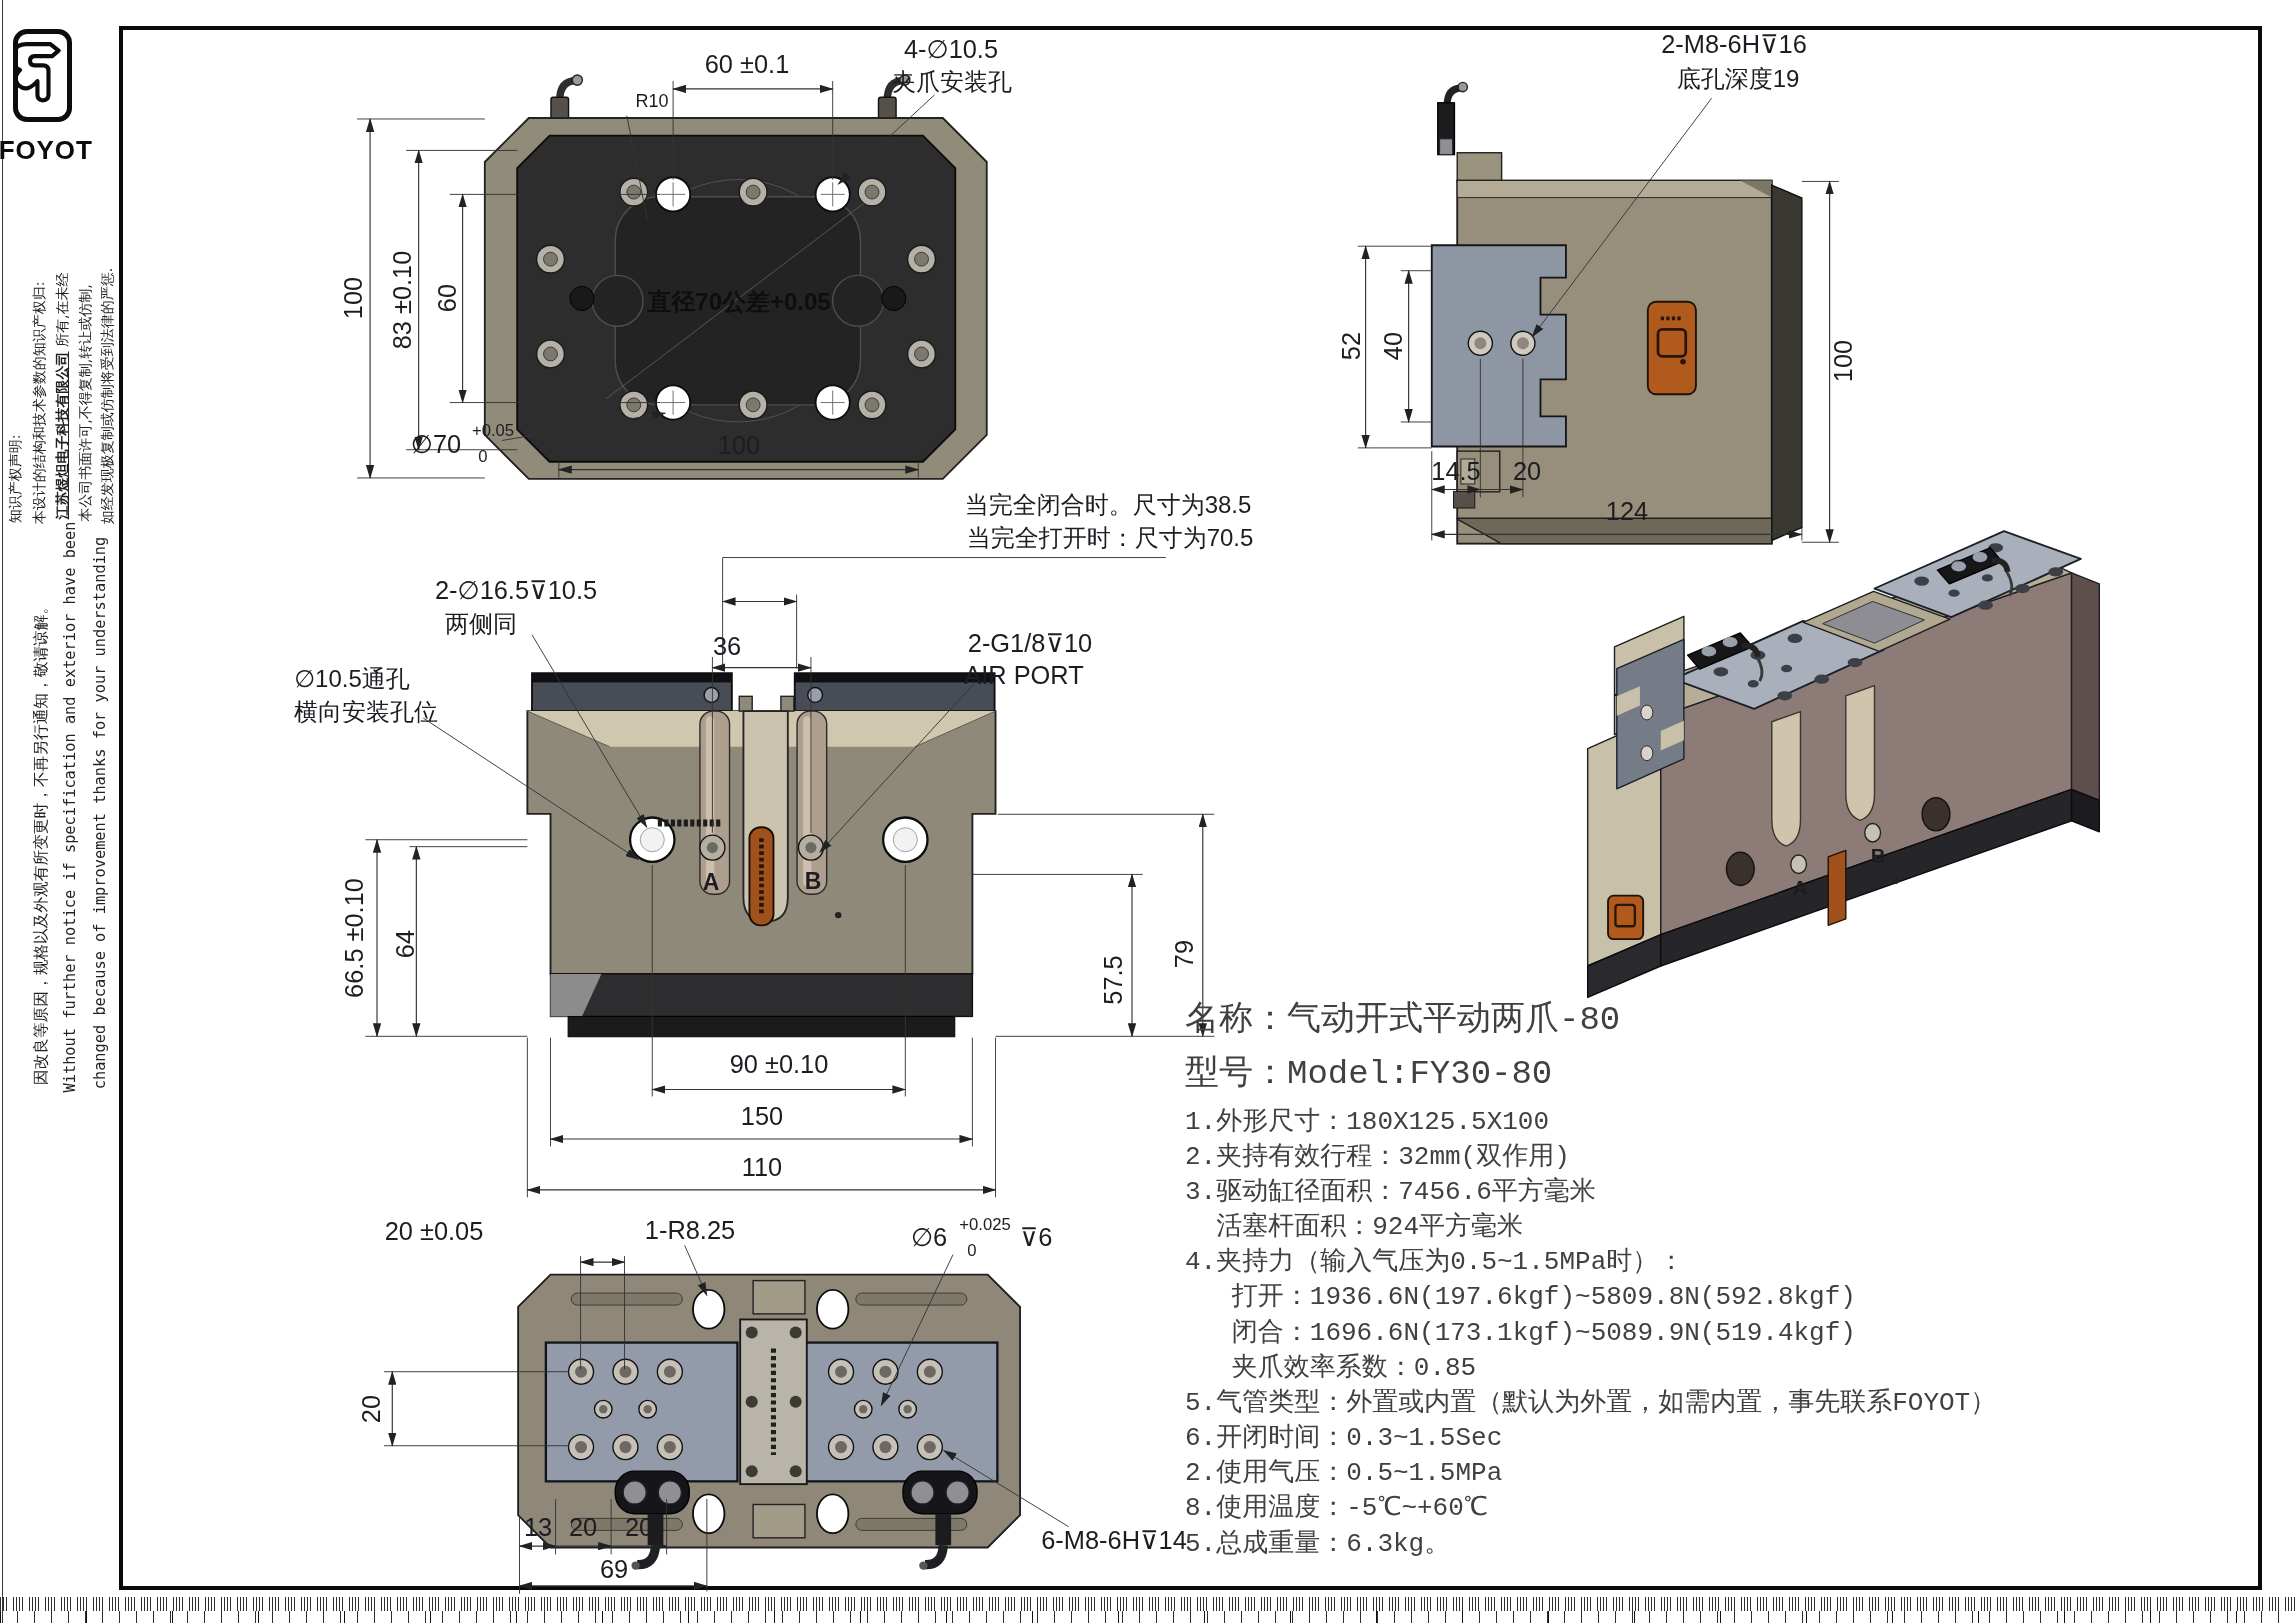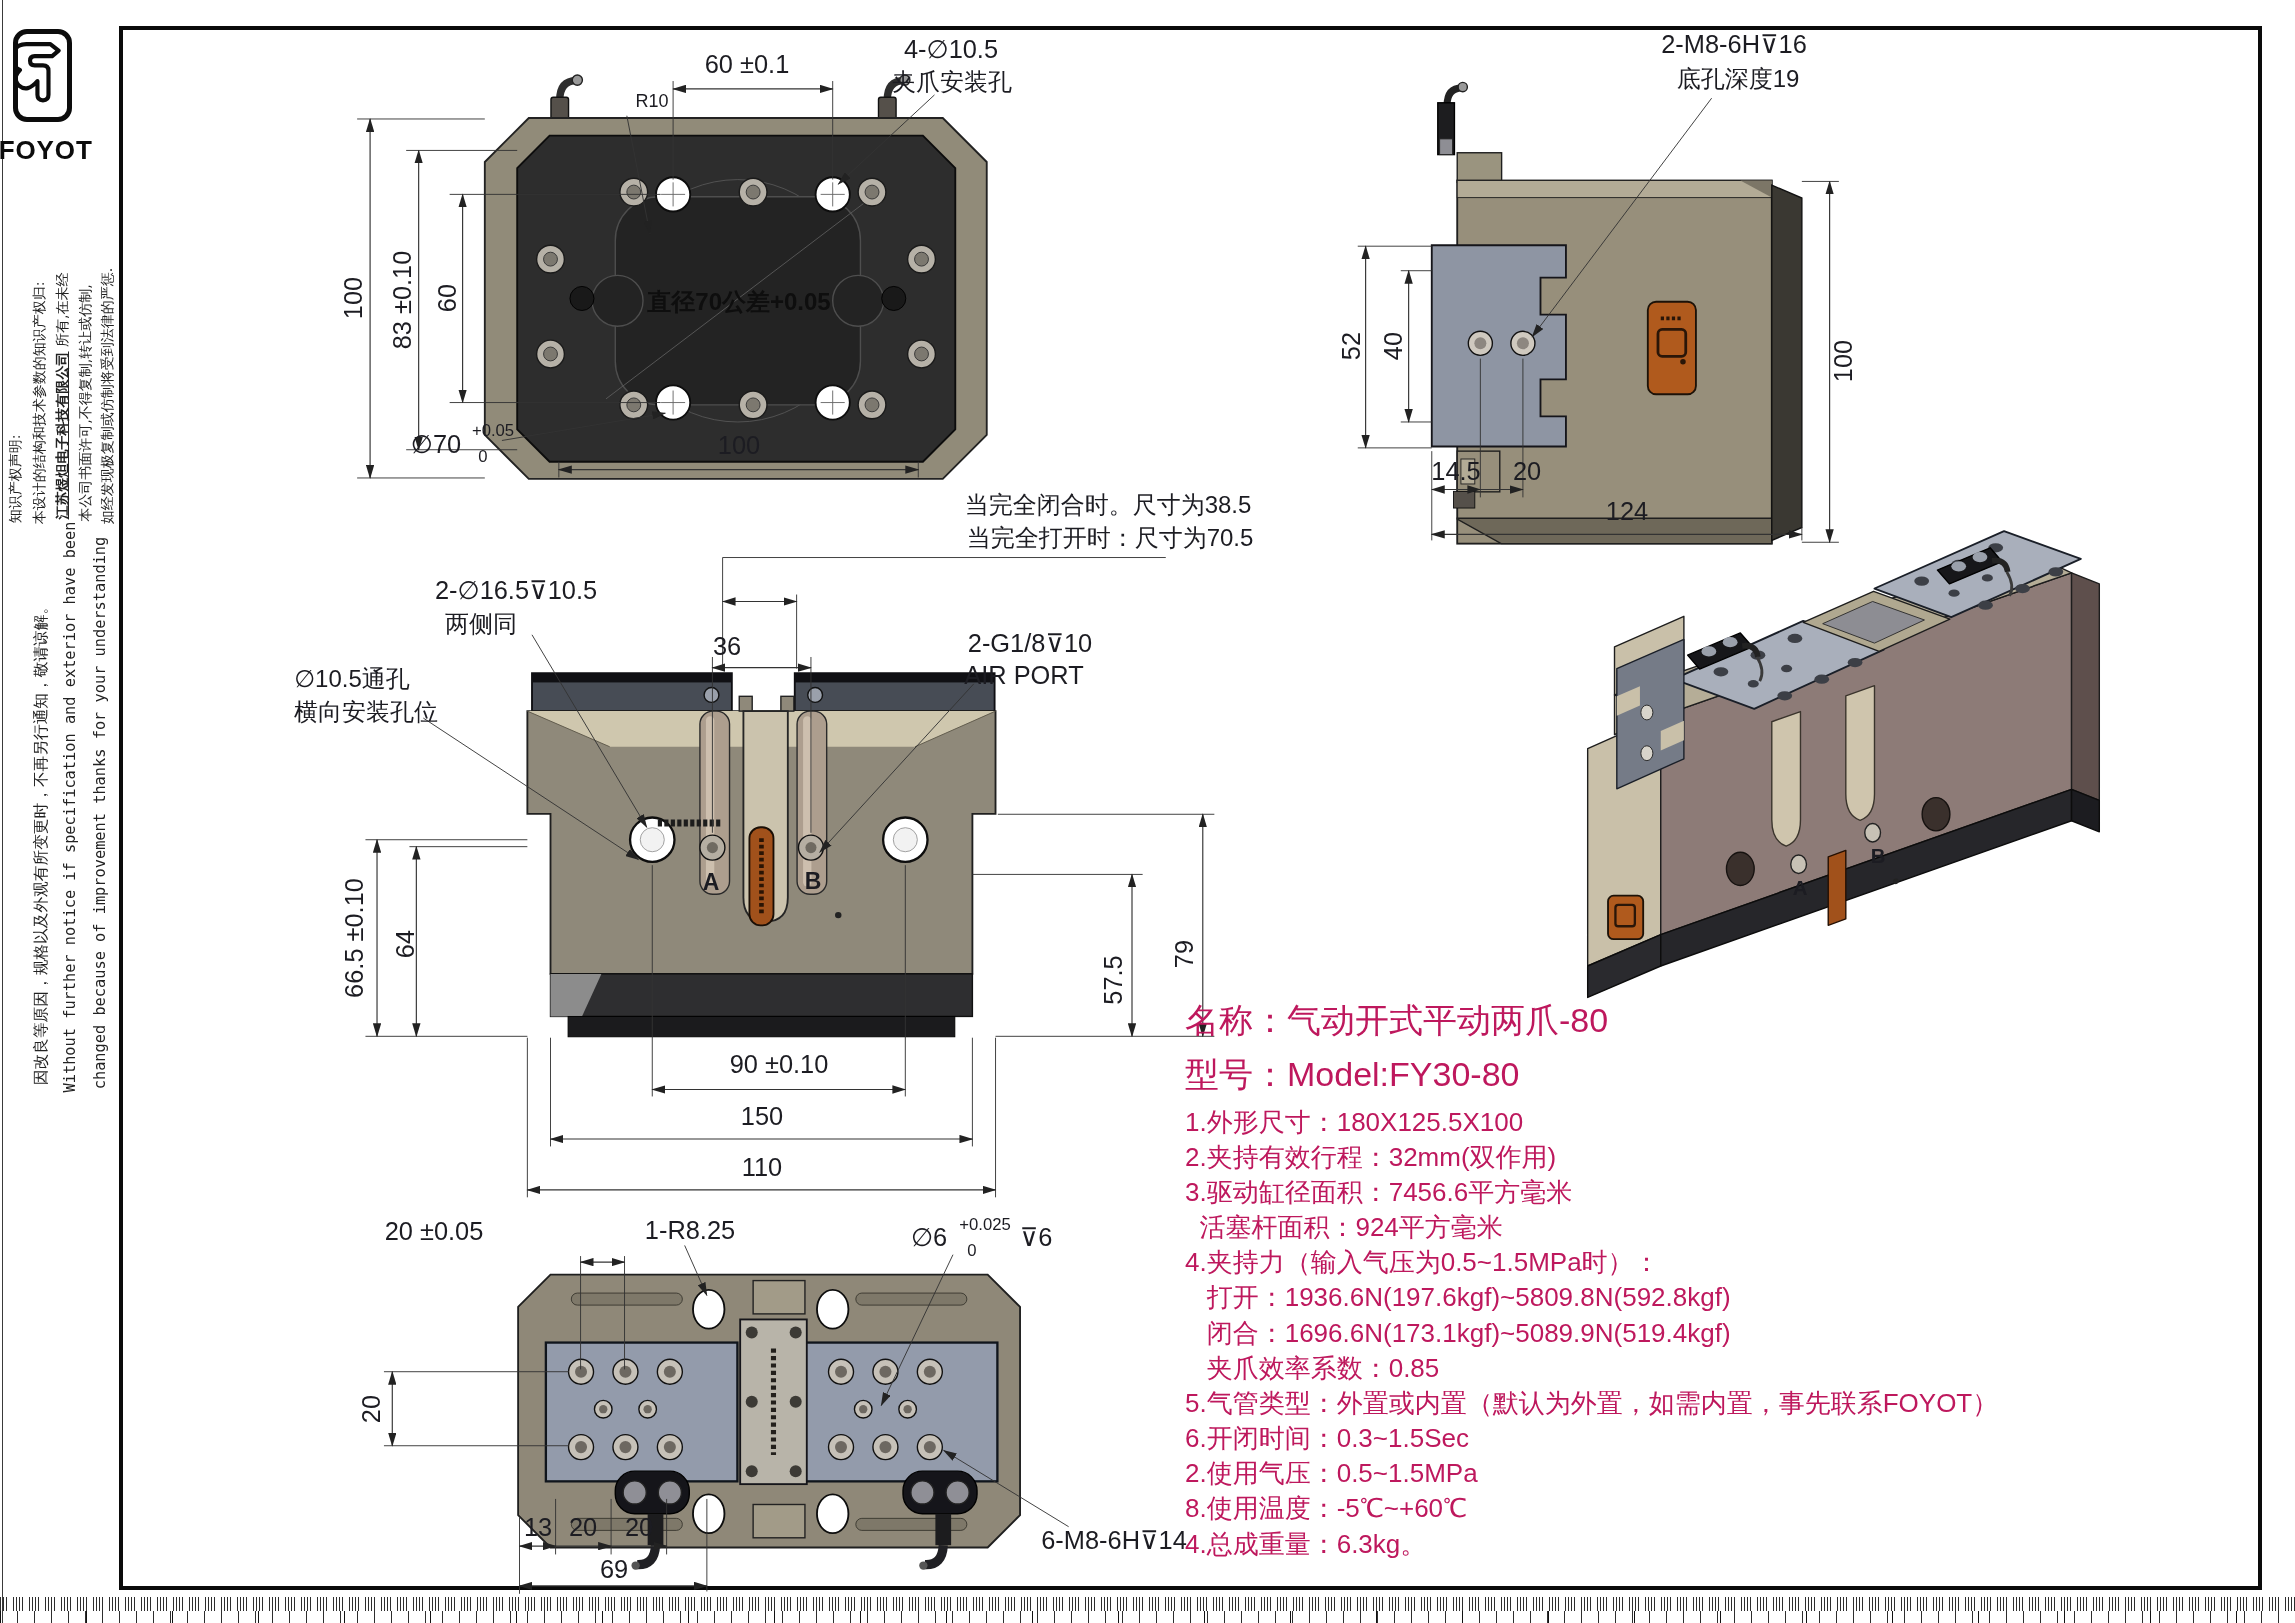--- a/index.html
+++ b/index.html
@@ -4,22 +4,22 @@
 <style>
   html,body{margin:0;padding:0;background:#ffffff;}
   body{width:2295px;height:1623px;position:relative;overflow:hidden;
        font-family:"Liberation Sans", sans-serif;color:#1a1a1a;}
   .abs{position:absolute;}
   .lbl{position:absolute;white-space:nowrap;color:#1c1c22;
        font-family:"Liberation Sans", sans-serif;
        transform:translate(-50%,-50%);line-height:1;}
   .rot{transform:translate(-50%,-50%) rotate(-90deg);}
   .small-tol{font-size:16.7px;}
-  .spec-line{position:absolute;white-space:pre;color:#be185d;
-       font-family:Liberation Sans, sans-serif;transform:translate(0,-50%);line-height:1;}
+  .spec-line{position:absolute;white-space:pre;color:#404040;
+       font-family:Liberation Mono, monospace;transform:translate(0,-50%);line-height:1;}
   .side-col{position:absolute;white-space:nowrap;color:#222;
        font-family:"DejaVu Sans", sans-serif;
        transform:translate(-50%,-50%) rotate(-90deg);line-height:1;}
   .side-col-en{font-family:"DejaVu Sans Mono", monospace;}
   .frame{position:absolute;left:119px;top:26px;width:2143px;height:1564px;
        border:4.2px solid #0a0a0a;box-sizing:border-box;}
   .edge-line{position:absolute;left:2.3px;top:0;width:0.9px;height:1623px;background:#3a3a3a;}
   .ruler-fine{position:absolute;left:0;top:1597px;width:2295px;height:14px;
        background:repeating-linear-gradient(90deg,#2e2e2e 0 0.9px,transparent 0.9px 3.2px);}
   .ruler-coarse{position:absolute;left:0;top:1611px;width:2295px;height:12.5px;
@@ -519,14 +519,14 @@
 <div class="spec-line" style="left:1185px;top:1192px;font-size:26px;">3.驱动缸径面积：7456.6平方毫米</div>
 <div class="spec-line" style="left:1185px;top:1227px;font-size:26px;">  活塞杆面积：924平方毫米</div>
 <div class="spec-line" style="left:1185px;top:1262px;font-size:26px;">4.夹持力（输入气压为0.5~1.5MPa时）：</div>
 <div class="spec-line" style="left:1185px;top:1297px;font-size:26px;">   打开：1936.6N(197.6kgf)~5809.8N(592.8kgf)</div>
 <div class="spec-line" style="left:1185px;top:1333px;font-size:26px;">   闭合：1696.6N(173.1kgf)~5089.9N(519.4kgf)</div>
 <div class="spec-line" style="left:1185px;top:1368px;font-size:26px;">   夹爪效率系数：0.85</div>
 <div class="spec-line" style="left:1185px;top:1403px;font-size:26px;">5.气管类型：外置或内置（默认为外置，如需内置，事先联系FOYOT）</div>
 <div class="spec-line" style="left:1185px;top:1438px;font-size:26px;">6.开闭时间：0.3~1.5Sec</div>
 <div class="spec-line" style="left:1185px;top:1473px;font-size:26px;">2.使用气压：0.5~1.5MPa</div>
 <div class="spec-line" style="left:1185px;top:1508px;font-size:26px;">8.使用温度：-5℃~+60℃</div>
-<div class="spec-line" style="left:1185px;top:1544px;font-size:26px;">4.总成重量：6.3kg。</div>
+<div class="spec-line" style="left:1185px;top:1544px;font-size:26px;">5.总成重量：6.3kg。</div>
 
 
 </body></html>

